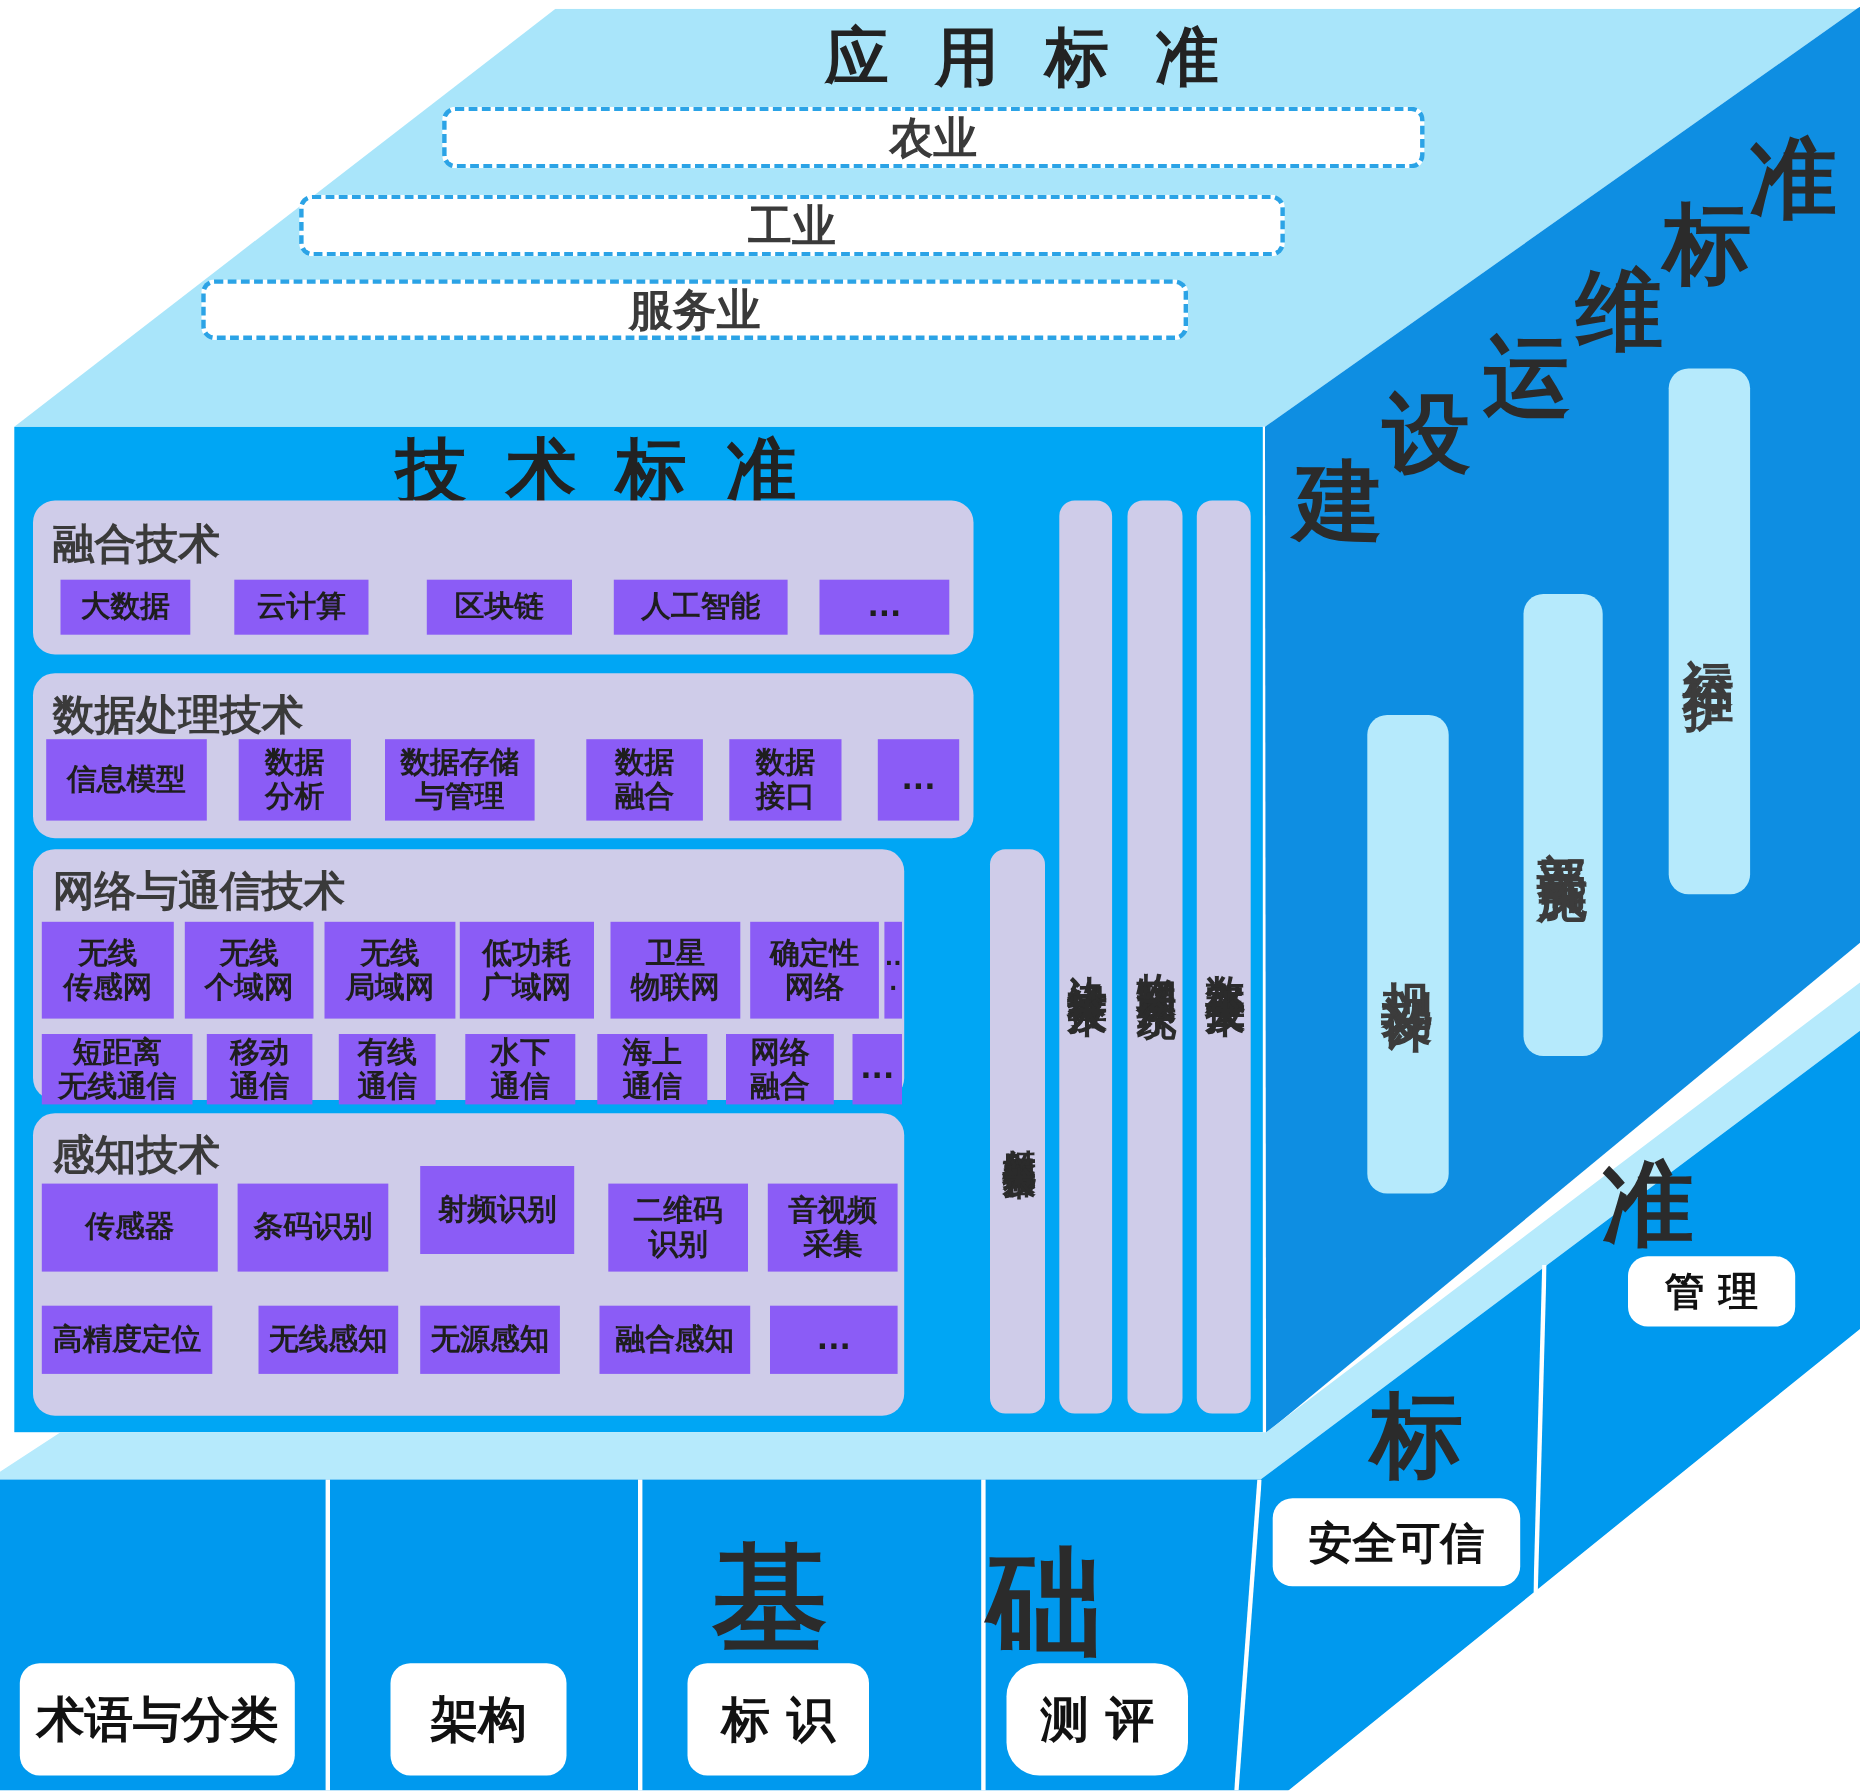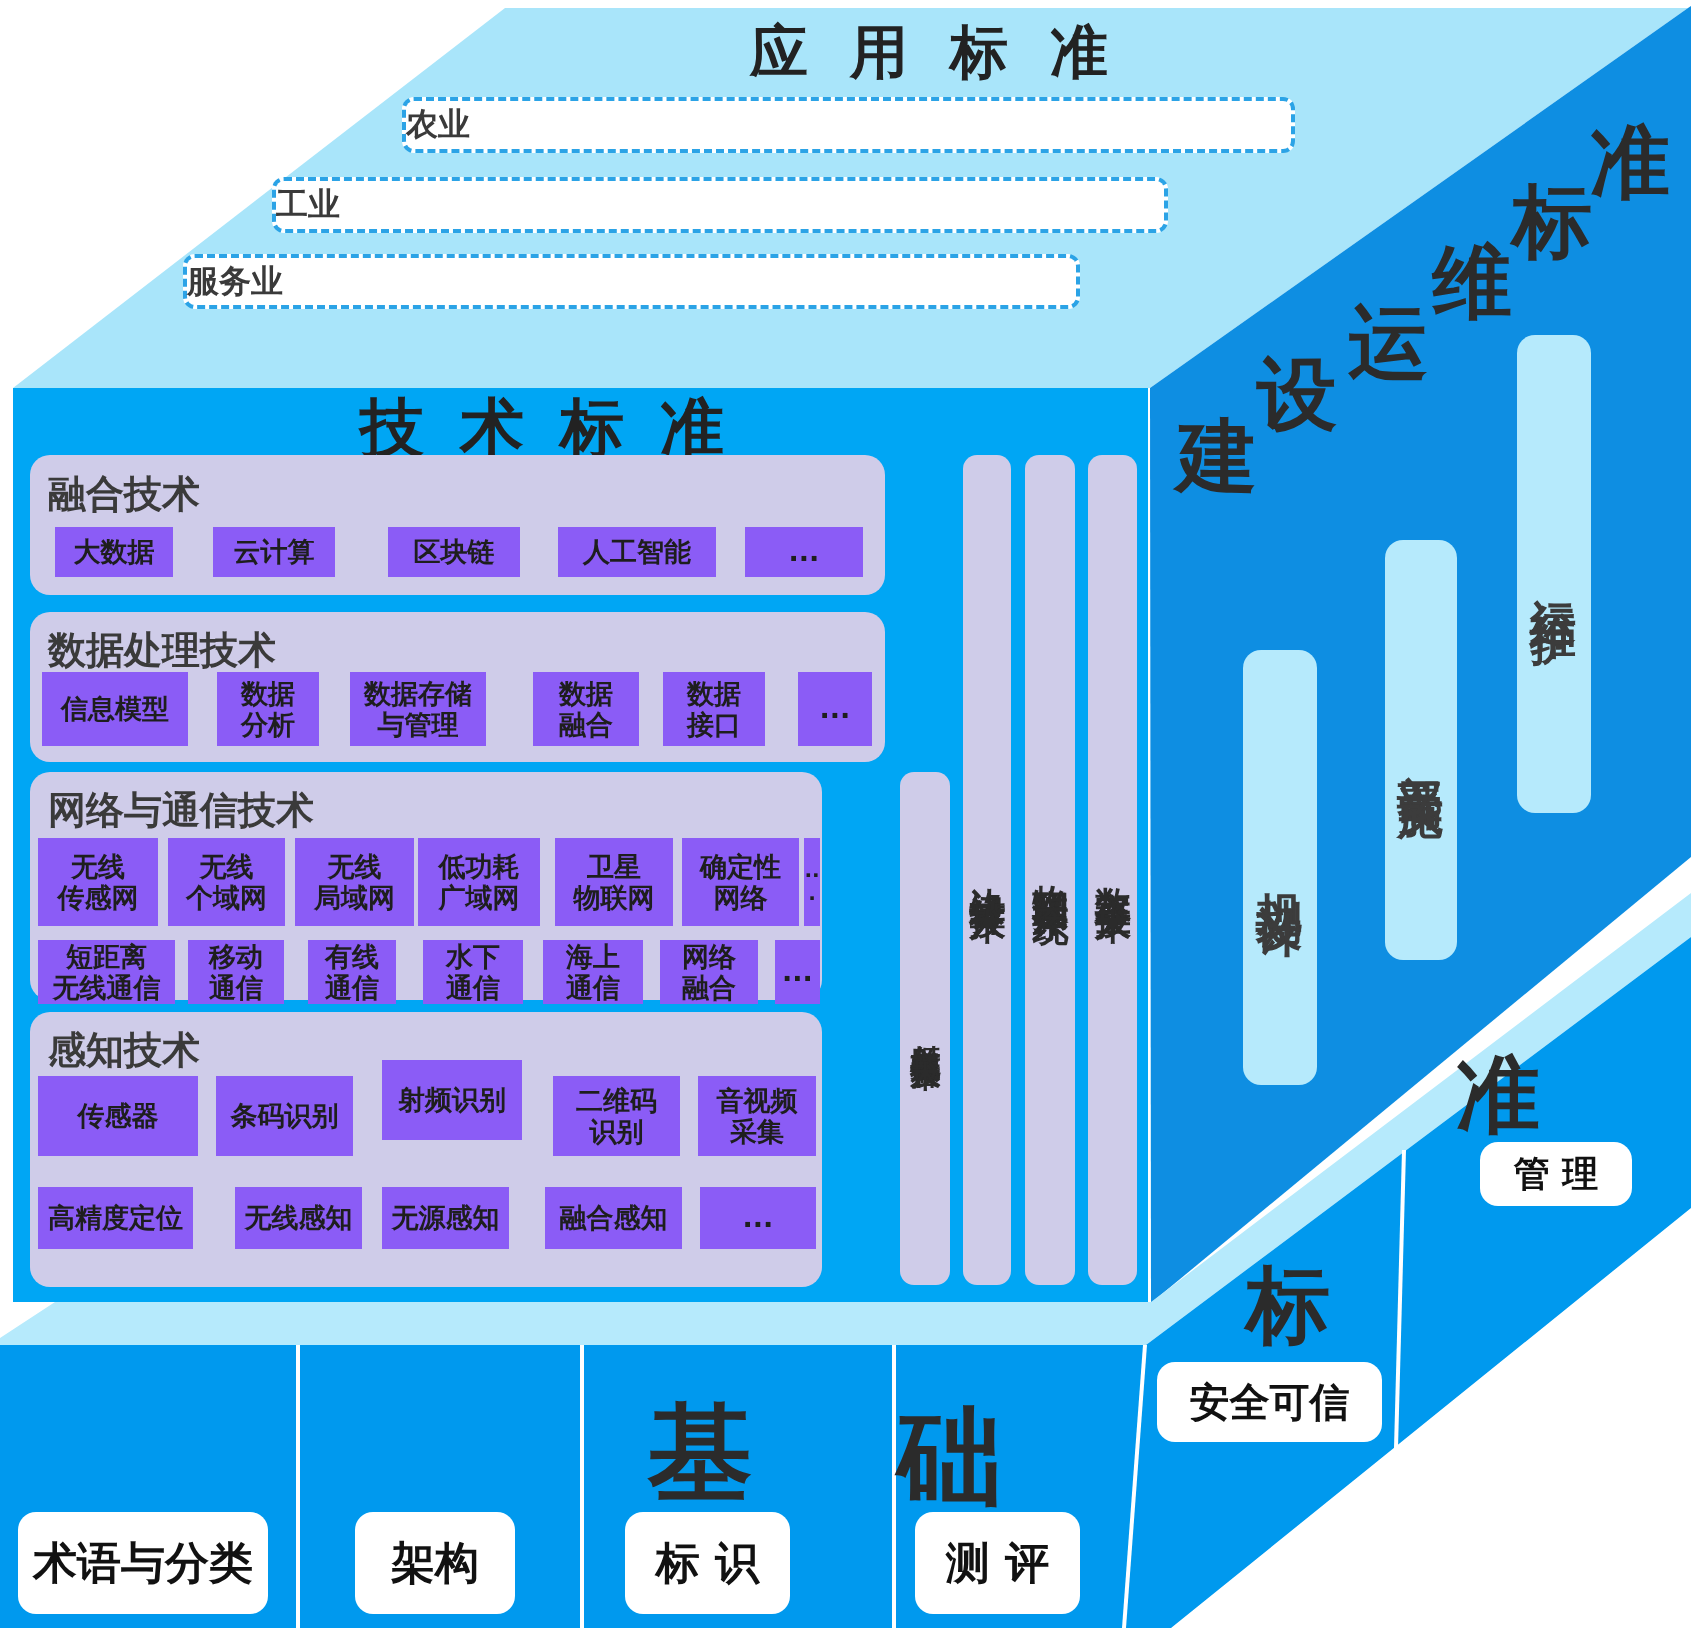--- a/index.html
+++ b/index.html
@@ -2,21 +2,21 @@
 <html><head>
 <meta charset="utf-8">
 <style>
   html,body{margin:0;padding:0;background:#ffffff;}
   #stage{position:relative;width:1691px;height:1628px;background:#ffffff;overflow:hidden;
          font-family:"DejaVu Sans","Liberation Sans",sans-serif;color:#2b2b2b;}
   .abs{position:absolute;}
   .face{position:absolute;left:0;top:0;width:1691px;height:1628px;}
   .big-title{position:absolute;font-weight:bold;color:#222;text-align:center;white-space:nowrap;}
   .dashed{position:absolute;background:#fff;border:4px dashed #2ba3e6;border-radius:12px;
-          display:flex;align-items:center;justify-content:flex-start;font-weight:bold;font-size:32px;color:#3a3a3a;}
+          display:flex;align-items:center;justify-content:center;font-weight:bold;font-size:40px;color:#3a3a3a;}
   .panel{position:absolute;background:#cfcce9;border-radius:20px;}
   .ph{position:absolute;font-weight:bold;font-size:38px;color:#3a3a3a;white-space:nowrap;}
   .wb{position:absolute;background:#8b5cf6;display:flex;align-items:center;justify-content:center;
       text-align:center;font-weight:bold;color:#1e1e1e;font-size:27px;line-height:1.15;white-space:pre-line;}
   .vbar{position:absolute;background:#cfcce9;border-radius:14px;display:flex;align-items:center;justify-content:center;
         writing-mode:vertical-rl;text-orientation:upright;font-weight:bold;color:#2b2b2b;letter-spacing:4px;}
   .cbar{position:absolute;background:#b6eafc;border-radius:18px;display:flex;align-items:center;justify-content:center;
         writing-mode:vertical-rl;text-orientation:upright;font-weight:bold;color:#3c3c3c;font-size:46px;letter-spacing:6px;}
   .dchar{position:absolute;width:86px;height:86px;line-height:86px;text-align:center;
          font-weight:bold;font-size:80px;color:#2b2b2b;}
@@ -147,17 +147,17 @@
   <div class="face sep" style="background:#fff;clip-path:polygon(1402px 1150px,1406px 1150px,1398px 1448px,1394px 1448px);"></div>
 
   <div class="bchar" style="left:645px;top:1398px;width:110px;font-size:105px;line-height:110px;">基</div>
   <div class="bchar" style="left:895px;top:1402px;width:110px;font-size:105px;line-height:110px;">础</div>
   <div class="bchar" style="left:1245px;top:1262px;width:86px;font-size:84px;line-height:86px;">标</div>
   <div class="bchar" style="left:1455px;top:1052px;width:86px;font-size:84px;line-height:86px;">准</div>
 
   <div class="rbox" style="left:18px;top:1512px;width:250px;height:102px;font-size:44px;">术语与分类</div>
   <div class="rbox" style="left:355px;top:1512px;width:160px;height:102px;font-size:44px;">架构</div>
   <div class="rbox" style="left:625px;top:1512px;width:165px;height:102px;font-size:44px;">标 识</div>
-  <div class="rbox" style="left:915px;top:1512px;width:165px;height:102px;font-size:44px;">测 评</div>
+  <div class="rbox" style="left:915px;top:1512px;width:165px;height:102px;font-size:44px;border-radius:30px;">测 评</div>
   <div class="rbox" style="left:1157px;top:1362px;width:225px;height:80px;font-size:40px;">安全可信</div>
   <div class="rbox" style="left:1457px;top:1142px;width:152px;height:64px;font-size:36px;margin-left:23px;">管 理</div>
 
 </div>
 
 </body></html>

